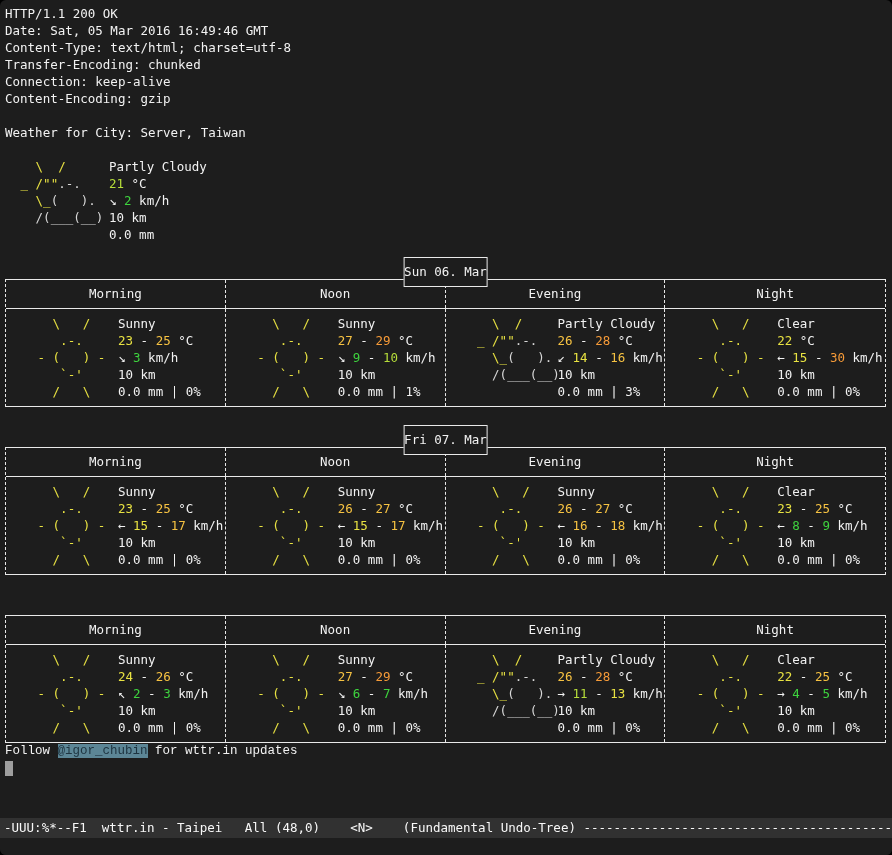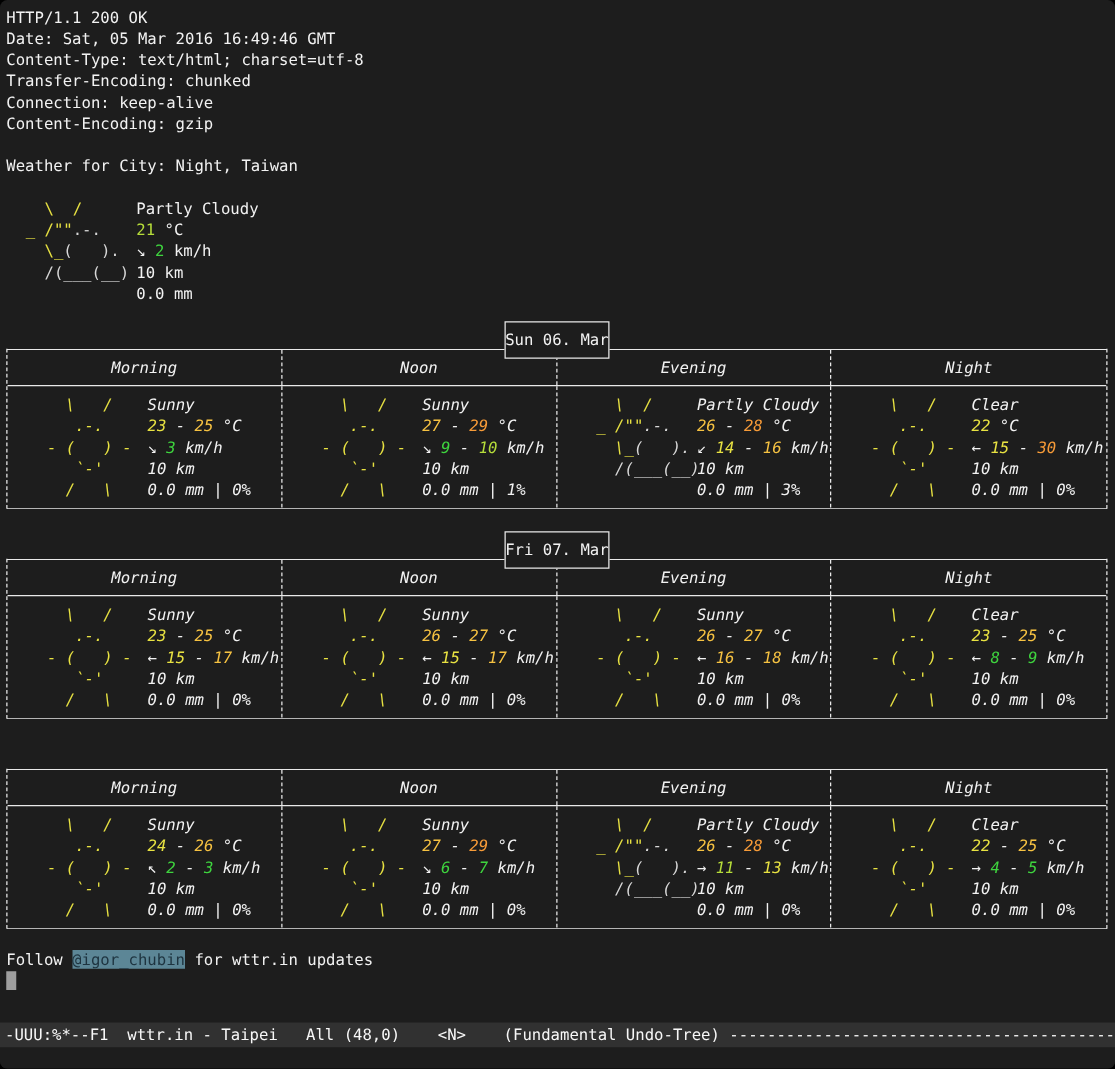--- a/index.html
+++ b/index.html
@@ -14,30 +14,30 @@
   
   .current{display:flex;padding-left:8px;}
   .current .art{width:96px;}
   
   .day-block{position:relative;margin-top:36px;margin-right:1px;}
   .day-block.later{margin-top:40px;}
   .datebox{position:absolute;top:-22px;left:50%;transform:translateX(-50%);
            height:28px;line-height:28px;padding:0 0;border:1px solid var(--border);
            background:var(--bg);z-index:2;white-space:pre;}
   .ftable{border:1px solid var(--border);border-left-style:dashed;border-right-style:dashed;}
-  .fhead,.fbody{display:grid;grid-template-columns:repeat(4,1fr);font-style:italic;}
+  .fhead,.fbody{display:grid;grid-template-columns:repeat(4,1fr);}
   .fhead{border-bottom:1px solid var(--border);}
   .fhcell{height:28px;line-height:28px;text-align:center;border-right:1px dashed var(--border);}
   .fhcell:last-child{border-right:none;}
   .fcell{display:flex;padding:6px 0 6px 24px;border-right:1px dashed var(--border);box-sizing:border-box;}
   .fcell:last-child{border-right:none;}
   .fcell .art{width:88px;flex:none;}
   .fcell .ftext{flex:1;}
   
-  .footer{margin-top:16px;}
+  .footer{font-family:Liberation Mono, monospace;}
   .mention{background:var(--mention_bg);color:var(--mention_fg);}
   .cursor-line{height:17px;}
   .cursor{display:inline-block;width:8px;height:15px;background:var(--cursor);vertical-align:text-bottom;}
   .modeline{position:absolute;left:0;right:0;bottom:17px;height:20px;line-height:20px;
             background:var(--modeline_bg);color:var(--modeline_fg);white-space:pre;
             overflow:hidden;padding-left:4px;}
   .echo-area{position:absolute;left:0;right:0;bottom:0;height:17px;background:var(--bg);}
 </style>
 </head>
 <body>
@@ -47,21 +47,21 @@
 
     <div id="http-headers">
         <div class="mono">HTTP/1.1 200 OK</div>
         <div class="mono">Date: Sat, 05 Mar 2016 16:49:46 GMT</div>
         <div class="mono">Content-Type: text/html; charset=utf-8</div>
         <div class="mono">Transfer-Encoding: chunked</div>
         <div class="mono">Connection: keep-alive</div>
         <div class="mono">Content-Encoding: gzip</div>
       </div>
     <div class="blank"></div>
-    <div class="mono">Weather for City: Night, Taiwan</div>
+    <div class="mono">Weather for City: Server, Taiwan</div>
     <div class="blank"></div>
 
     <div class="current">
       <pre class="art" id="current-art"><div><span style="color: rgb(232, 226, 66);">   \  /</span></div><div><span style="color: rgb(232, 226, 66);"> _ /""</span><span style="color: rgb(216, 216, 216);">.-.</span></div><div><span style="color: rgb(232, 226, 66);">   \_</span><span style="color: rgb(216, 216, 216);">(   ).</span></div><div><span style="color: rgb(216, 216, 216);">   /(___(__)</span></div><div>&nbsp;</div></pre>
       <pre class="info" id="current-info"><div><span>Partly Cloudy</span></div><div><span style="color: rgb(182, 221, 58);">21</span><span> °C</span></div><div><span>↘ </span><span style="color: rgb(62, 212, 62);">2</span><span> km/h</span></div><div><span>10 km</span></div><div><span>0.0 mm</span></div></pre>
     </div>
 
     <div id="forecasts">
         <div class="day-block">
           <div class="datebox">Sun 06. Mar</div>

